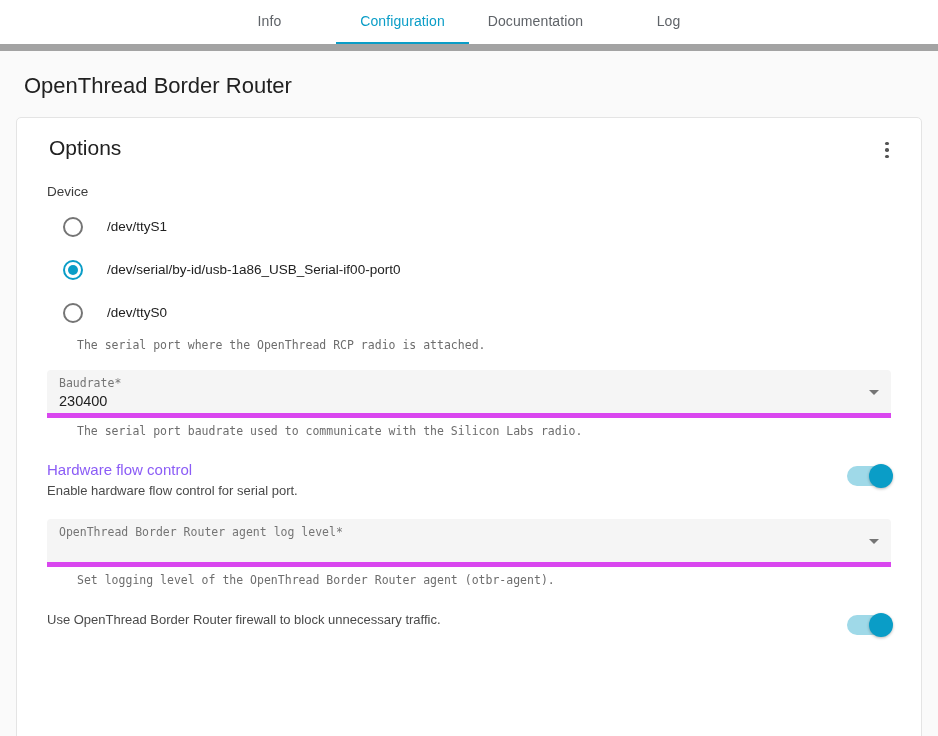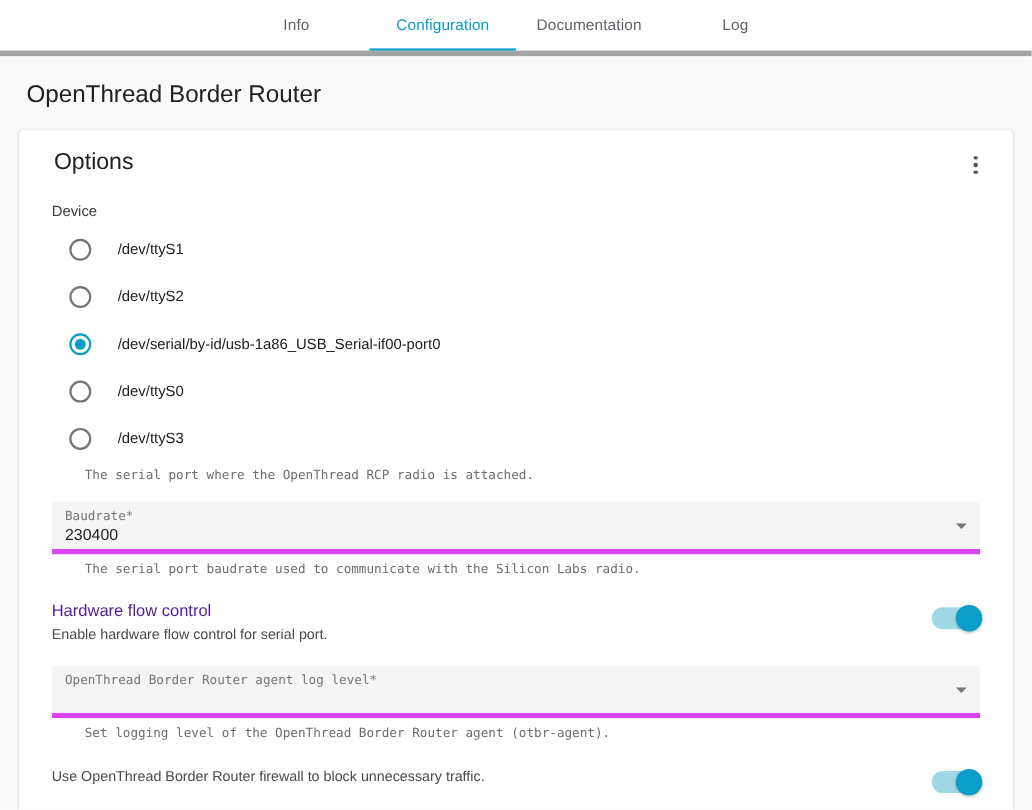--- a/index.html
+++ b/index.html
@@ -11,21 +11,21 @@
     background: #fafafa;
     font-family: "Liberation Sans", sans-serif;
     color: #212121;
     overflow: hidden;
   }
 
   
   .tabbar {
     height: 51px;
     background: #ffffff;
-    border-bottom: 5px solid #a3a3a3;
+    border-bottom: 7px solid #a3a3a3;
     display: flex;
     align-items: stretch;
     justify-content: center;
   }
   .tabs-inner {
     display: flex;
     align-items: stretch;
   }
   .tab {
     min-width: 133px;
@@ -181,21 +181,21 @@
   
   .toggle-row {
     margin: 22px 14px 0 14px;
     display: flex;
     align-items: flex-start;
     justify-content: space-between;
   }
   .toggle-text { max-width: 700px; }
   .toggle-title {
     font-size: 15px;
-    color: #4c1d95;
+    color: #8b5cf6;
     line-height: 20px;
   }
   .toggle-sub {
     font-size: 13px;
     color: #4a4a4a;
     line-height: 20px;
     margin-top: 1px;
   }
   .switch {
     width: 44px; height: 20px;
@@ -251,34 +251,26 @@
     </div>
 
     <div class="section-label">Device</div>
 
     <div class="radio-list">
       <div class="radio-row">
         <span class="radio"></span>
         <span class="radio-label">/dev/ttyS1</span>
       </div>
       <div class="radio-row">
-        <span class="radio"></span>
-        <span class="radio-label">/dev/ttyS2</span>
-      </div>
-      <div class="radio-row">
         <span class="radio checked"></span>
         <span class="radio-label">/dev/serial/by-id/usb-1a86_USB_Serial-if00-port0</span>
       </div>
       <div class="radio-row">
         <span class="radio"></span>
         <span class="radio-label">/dev/ttyS0</span>
-      </div>
-      <div class="radio-row">
-        <span class="radio"></span>
-        <span class="radio-label">/dev/ttyS3</span>
       </div>
     </div>
 
     <div class="hint">The serial port where the OpenThread RCP radio is attached.</div>
 
     <div class="field">
       <div class="field-label">Baudrate*</div>
       <div class="field-value">230400</div>
       <span class="caret"></span>
     </div>

